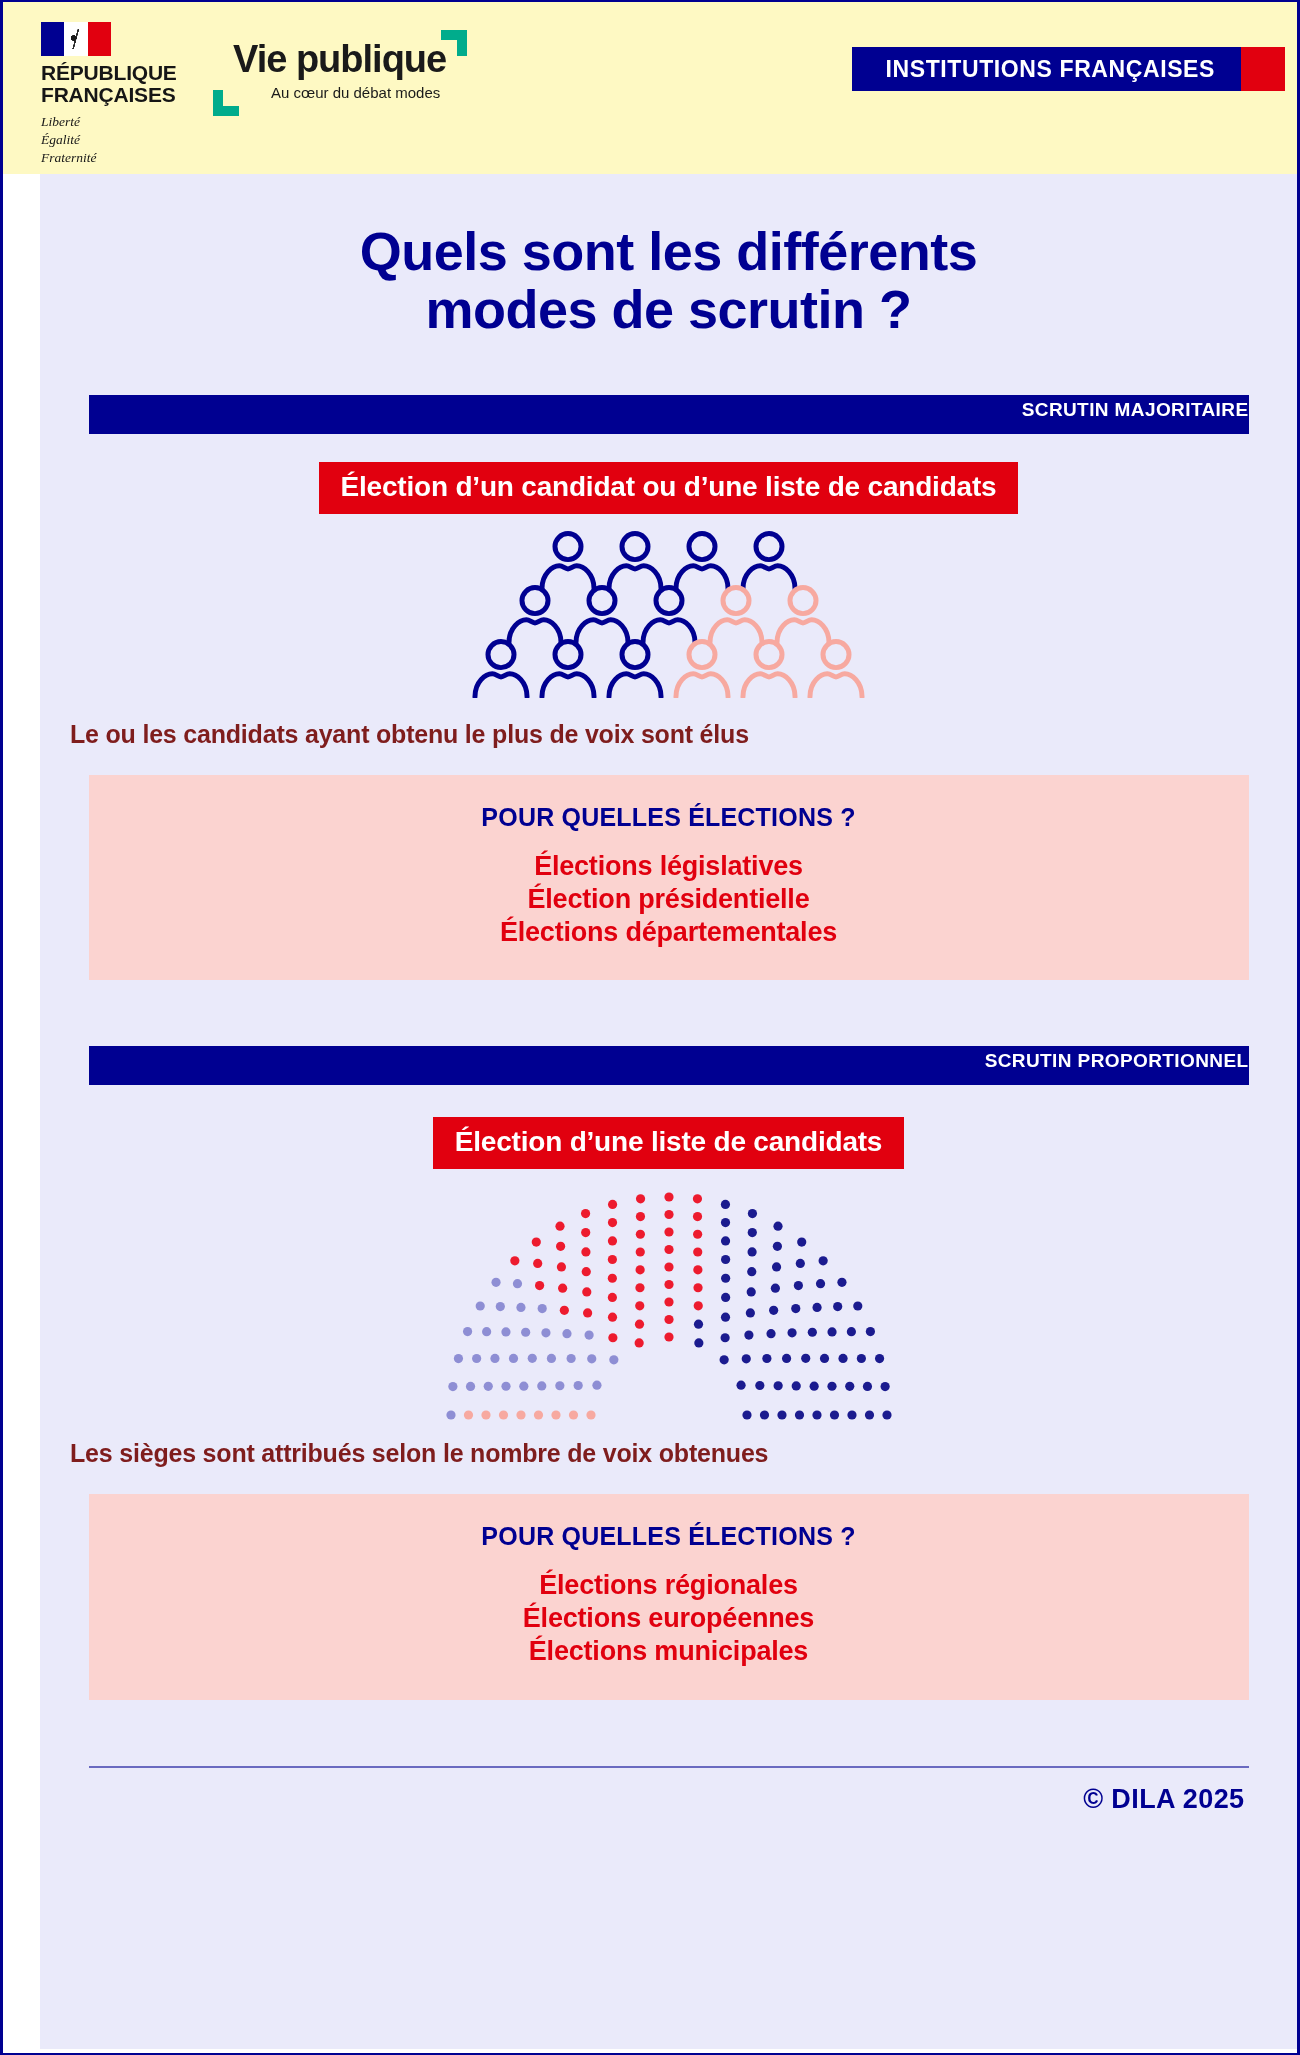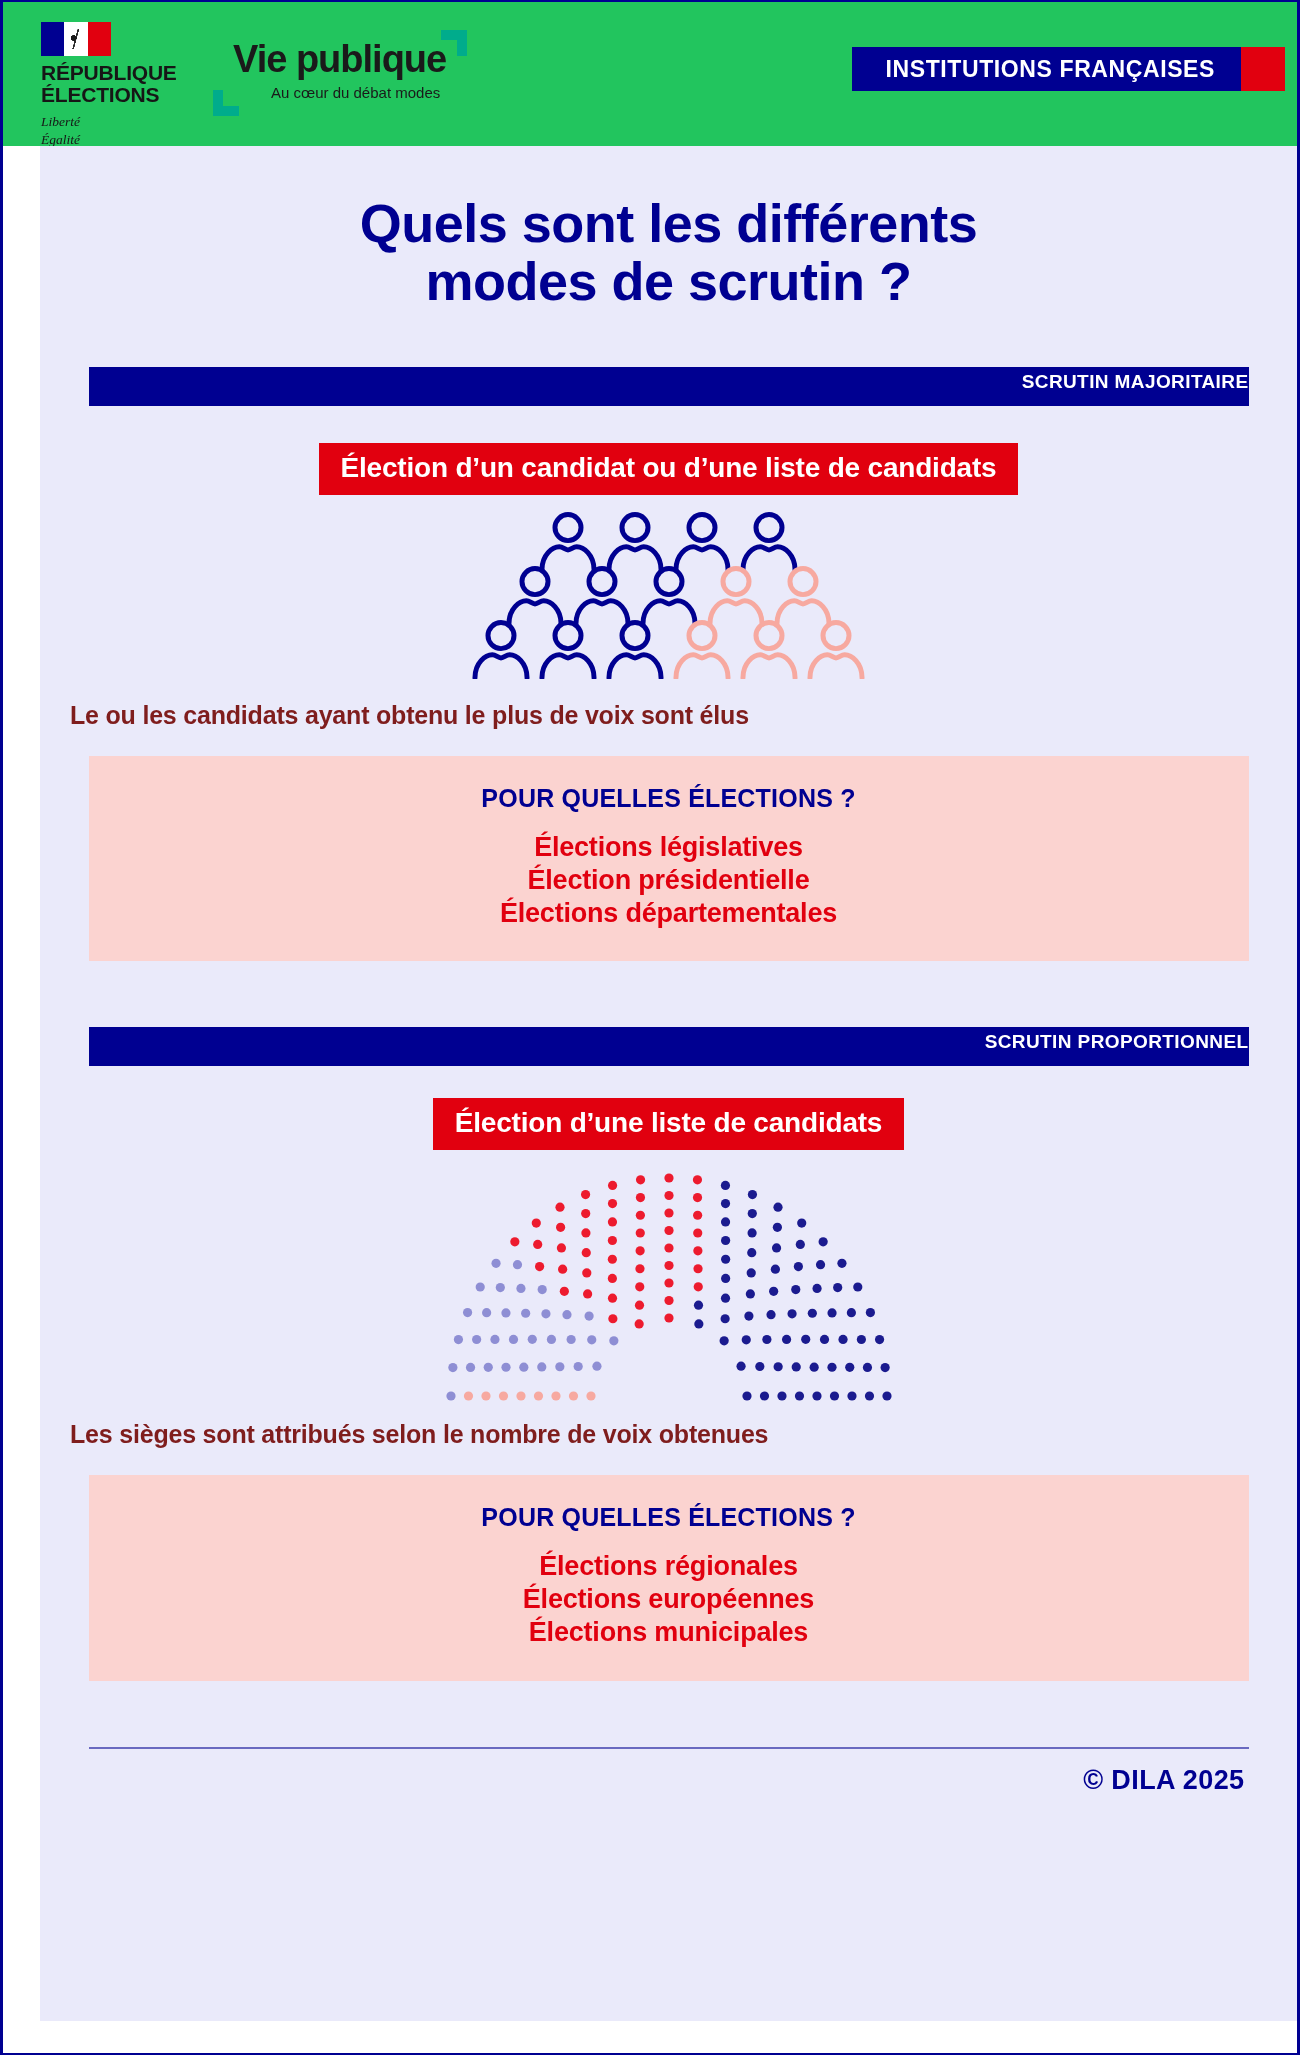--- a/index.html
+++ b/index.html
@@ -20,22 +20,22 @@
     border-left: 3px solid #000091;
     border-right: 3px solid #000091;
     border-top: 2px solid #000091;
     border-bottom: 2px solid #000091;
     overflow: hidden;
   }
 
   
   #header {
     position: relative;
-    height: 144px;
-    background: #22c55e;
+    height: 172px;
+    background: #fef9c3;
     display: flex;
     align-items: flex-start;
   }
 
   .marianne-block {
     margin-left: 38px;
     margin-top: 20px;
     width: 140px;
   }
   .flag {
@@ -253,21 +253,21 @@
 
   <div id="header">
 
     <div class="marianne-block">
       <div class="flag">
         <div class="band blue"></div>
         <div class="band white"></div>
         <div class="band red"></div>
       </div>
       <div class="rf-text">RÉPUBLIQUE</div>
-      <div class="rf-text">ÉLECTIONS</div>
+      <div class="rf-text">FRANÇAISES</div>
       <div class="devise">
         <div>Liberté</div>
         <div>Égalité</div>
         <div>Fraternité</div>
       </div>
     </div>
 
     <div class="vp-block">
       <div class="vp-corner bl"></div>
       <div class="vp-corner tr"></div>
@@ -285,21 +285,21 @@
 
     <div id="main-title">
       <span>Quels sont les différents</span><br>
       <span>modes de scrutin ?</span>
     </div>
 
     <div class="section" style="margin-top:56px;">
 
       <div class="section-bar">SCRUTIN MAJORITAIRE</div>
 
-      <div class="subtitle-wrap" style="margin-top:37px;">
+      <div class="subtitle-wrap" style="margin-top:28px;">
         <div class="subtitle-bar">Élection d’un candidat ou d’une liste de candidats</div>
       </div>
 
       <div class="illus" style="margin-top:22px;">
         <div class="people-rows" id="people-rows"><div class="people-row">
               <svg class="person" viewBox="0 0 50 50">
                 <circle cx="25" cy="15" r="10.5" fill="none" stroke="#000091" stroke-width="4"></circle>
                 <path d="M4 49 C4 37 12.5 30.5 18 30.5 C21 30.5 22.5 33 25 33 C27.5 33 29 30.5 32 30.5 C37.5 30.5 46 37 46 49" fill="none" stroke="#000091" stroke-width="4" stroke-linecap="round"></path>
               </svg>
               <svg class="person" viewBox="0 0 50 50">

